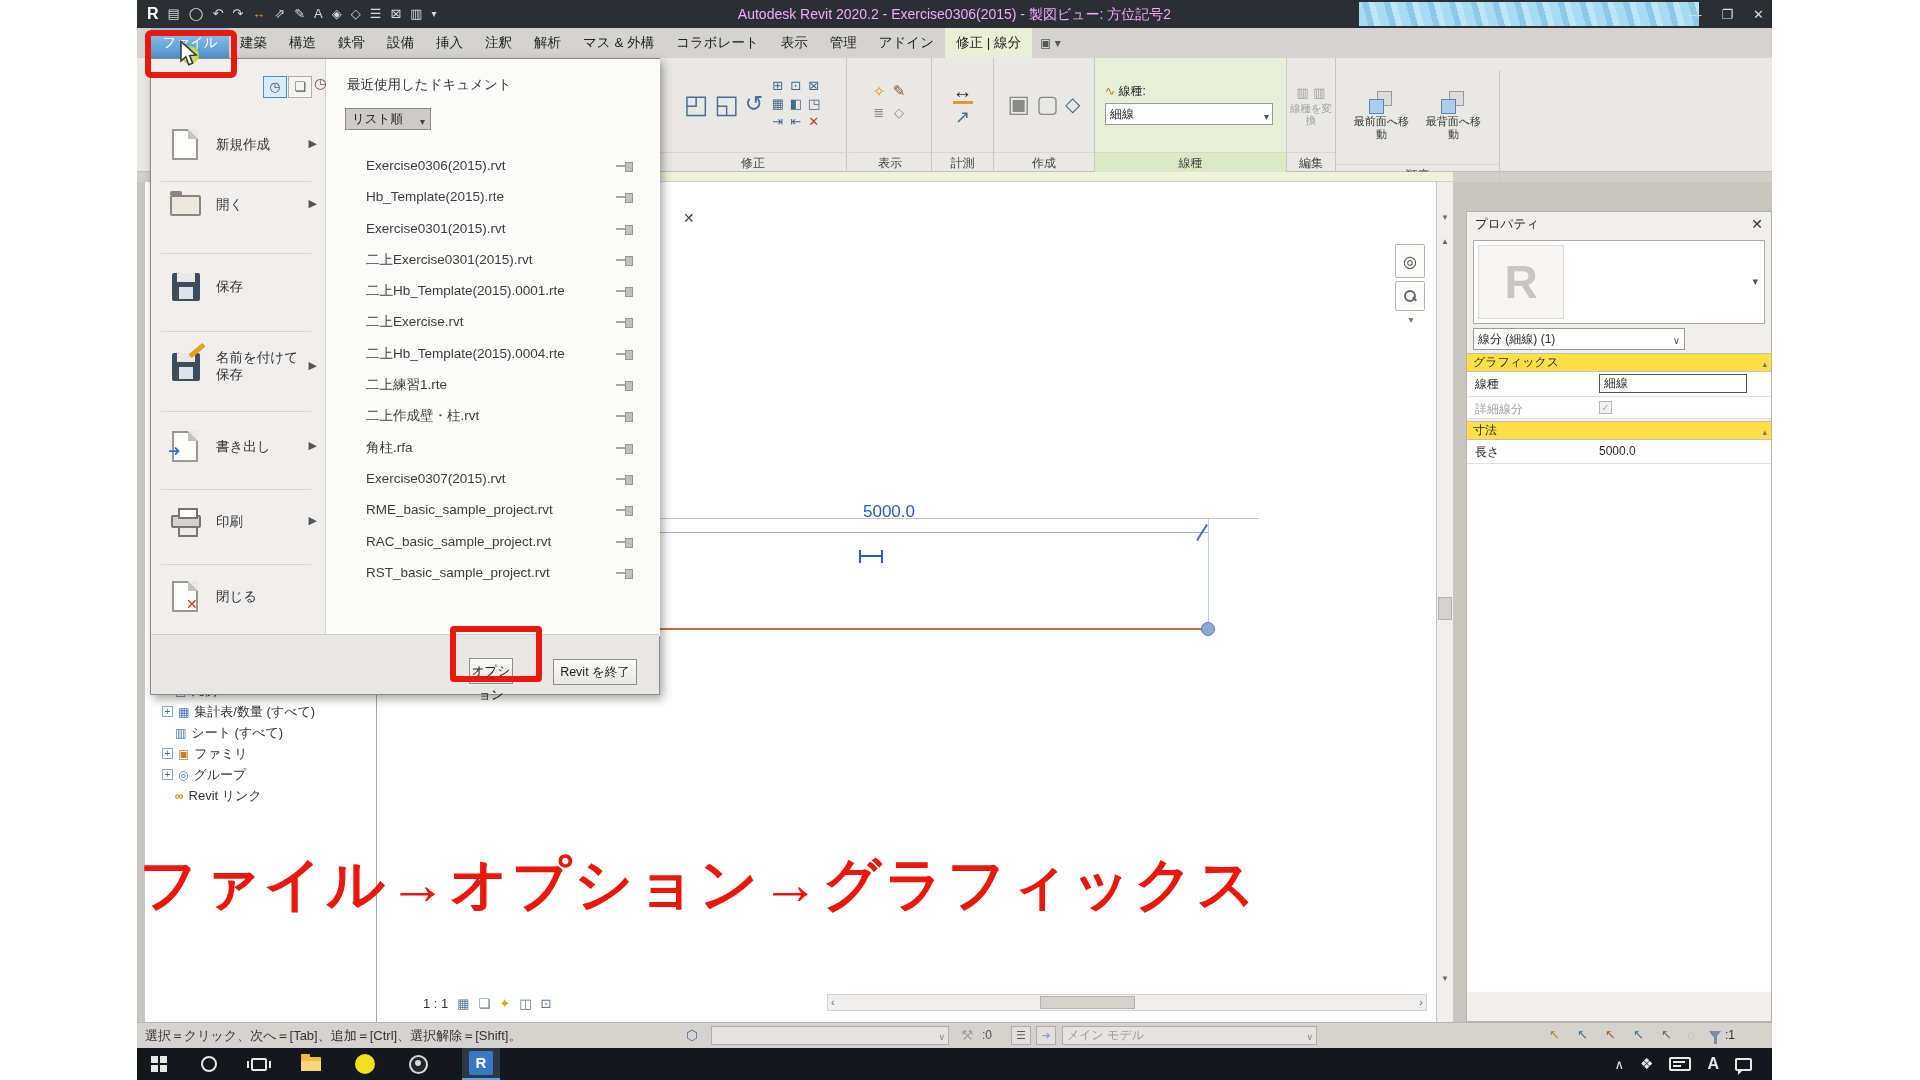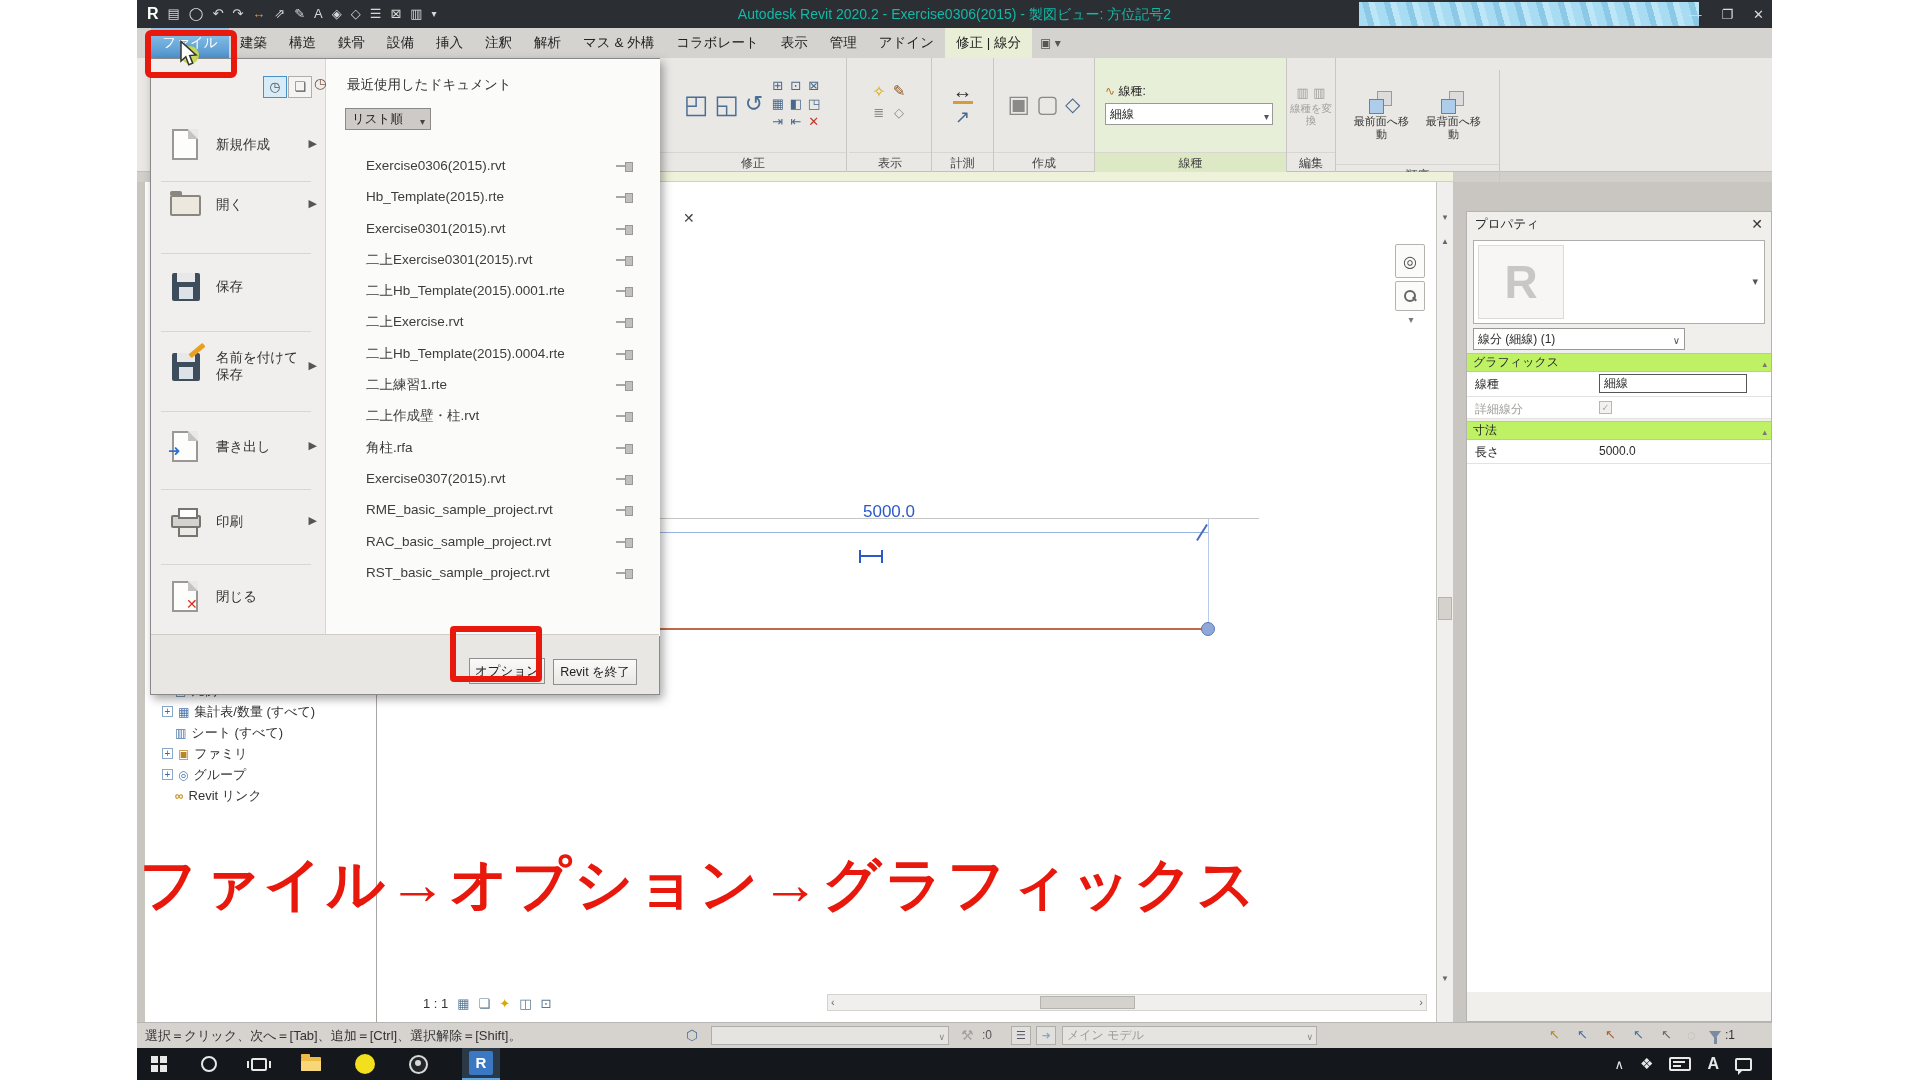--- a/index.html
+++ b/index.html
@@ -7,21 +7,21 @@
               font-family:"Liberation Sans","DejaVu Sans",sans-serif; }
 
   
   .app { position:absolute; left:137px; top:0; width:1635px; height:1048px; background:#d2cfcb; }
 
   
   .titlebar { position:absolute; left:0; top:0; width:100%; height:28px; background:#2b2e33; }
   .qat { position:absolute; left:10px; top:0; height:28px; display:flex; align-items:center; gap:9px; color:#d8d8d8; font-size:13px; }
   .qat .logo { color:#fff; font-weight:bold; font-size:16px; }
   .qat span { line-height:28px; }
-  .title-text { position:absolute; left:0; top:0; width:100%; height:24px; text-align:center; line-height:28px; color:#14b8a6; font-size:14px; }
+  .title-text { position:absolute; left:0; top:0; width:100%; height:24px; text-align:center; line-height:28px; color:#f0abfc; font-size:14px; }
   .scribble { position:absolute; left:1222px; top:2px; width:340px; height:24px;
     background:repeating-linear-gradient(75deg,#a8dcf2 0 9px,#8cc9e6 9px 15px,#bde6f6 15px 21px); }
   .win-controls { position:absolute; right:8px; top:0; height:28px; display:flex; gap:20px; align-items:center; color:#dcdcdc; font-size:13px; }
 
   
   .tabrow { position:absolute; left:0; top:28px; width:100%; height:30px; background:#d5d3d0; display:flex; font-size:13.5px; color:#222; }
   .tab { line-height:30px; padding:0 11px; white-space:nowrap; }
   .tab-file { width:78px; margin-left:14px; text-align:center; padding:0;
     background:linear-gradient(#93c8ec,#4f93cd); color:#fff; }
   .tab-active { background:#e9efd6; }
@@ -91,21 +91,21 @@
   .props { position:absolute; left:1329px; top:29px; width:306px; height:811px; background:#f1efec; border:1px solid #b5b3b0; font-size:12.5px; color:#2a2a2a; }
   .props-head { position:absolute; left:0; top:0; width:100%; height:24px; line-height:24px; padding-left:8px; }
   .props-close { position:absolute; right:8px; top:0; line-height:24px; color:#333; font-size:14px; }
   .typesel { position:absolute; left:6px; top:28px; width:292px; height:84px; background:#fff; border:1px solid #b0aeab; }
   .thumb { position:absolute; left:4px; top:4px; width:86px; height:74px; background:#f7f6f5; border:1px solid #dddbd8; color:#c9c7c5; font-size:46px; font-weight:bold; text-align:center; line-height:72px; }
   .typesel .dd { position:absolute; right:6px; top:34px; color:#555; font-size:11px; }
   .selrow { position:absolute; left:6px; top:116px; width:292px; height:22px; }
   .selbox { position:absolute; left:0; top:0; width:212px; height:22px; background:#fff; border:1px solid #999; line-height:20px; padding:0 4px; font-size:12px; }
   .selbox .dd { position:absolute; right:4px; top:2px; color:#555; font-size:10px; }
   .typeedit { position:absolute; left:218px; top:0; width:80px; height:22px; background:#14532d; border:1px solid #b8b6b3; color:#9a9a98; font-size:11.5px; line-height:20px; text-align:center;margin-top:32px; }
-  .psection { position:absolute; left:0; width:100%; height:19px; background:#bef264; border-top:1px solid #c2c0bd; border-bottom:1px solid #c2c0bd; line-height:17px; padding-left:6px; font-size:12px; }
+  .psection { position:absolute; left:0; width:100%; height:19px; background:#fde047; border-top:1px solid #c2c0bd; border-bottom:1px solid #c2c0bd; line-height:17px; padding-left:6px; font-size:12px; }
   .psection .col { position:absolute; right:4px; top:2px; font-size:9px; color:#777; }
   .prow { position:absolute; left:0; width:100%; height:24px; background:#fff; border-bottom:1px solid #e4e2df; display:flex; }
   .plab { width:132px; padding:4px 0 0 8px; font-size:12px; }
   .pval { flex:1; padding-top:2px; }
   .valbox { width:148px; height:19px; border:1px solid #555; background:#fff; line-height:17px; padding:0 4px; font-size:12px; }
   .checkbox { width:13px; height:13px; border:1px solid #b8b6b3; background:#f2f1ef; color:#b0aeab; font-size:10px; line-height:11px; text-align:center; margin-top:2px; }
   .pfill { position:absolute; left:0; top:252px; width:100%; height:528px; background:#fff; }
   .props-foot { position:absolute; left:0; bottom:0; width:100%; height:30px; }
   .phelp { position:absolute; left:8px; top:8px; color:#2a56b8; text-decoration:underline; font-size:12px; }
   .apply { position:absolute; right:6px; top:3px; width:72px; height:24px; background:#dcdad6; border:1px solid #b5b3b0; color:#8f8f8d; text-align:center; line-height:22px; font-size:12.5px; }
@@ -560,21 +560,21 @@
         <div class="frow"><span>二上作成壁・柱.rvt</span><span class="pin"></span></div>
         <div class="frow"><span>角柱.rfa</span><span class="pin"></span></div>
         <div class="frow"><span>Exercise0307(2015).rvt</span><span class="pin"></span></div>
         <div class="frow"><span>RME_basic_sample_project.rvt</span><span class="pin"></span></div>
         <div class="frow"><span>RAC_basic_sample_project.rvt</span><span class="pin"></span></div>
         <div class="frow"><span>RST_basic_sample_project.rvt</span><span class="pin"></span></div>
       </div>
     </div>
 
     <div class="fmenu-bot">
-      <div class="fm-btn" style="left:318px;top:23px;width:76px;">オプション</div>
+      <div class="fm-btn" style="left:318px;top:23px;width:44px;">オプション</div>
       <div class="fm-btn" style="left:402px;top:24px;width:84px;">Revit を終了</div>
     </div>
   </div>
 
   <div class="redbox" style="left:8px;top:30px;width:92px;height:48px;"></div>
   <div class="redbox" style="left:313px;top:626px;width:92px;height:56px;border-radius:4px;"></div>
   <div class="cursor-wrap">
     <div class="clickdot"></div>
     <svg width="19" height="27" viewBox="0 0 12 18" style="position:relative">
       <path d="M1 1 L1 14 L4.2 11.2 L6.2 16.5 L8.8 15.4 L6.8 10.4 L11 10 Z" fill="#ffffff" stroke="#333" stroke-width="1"></path>

